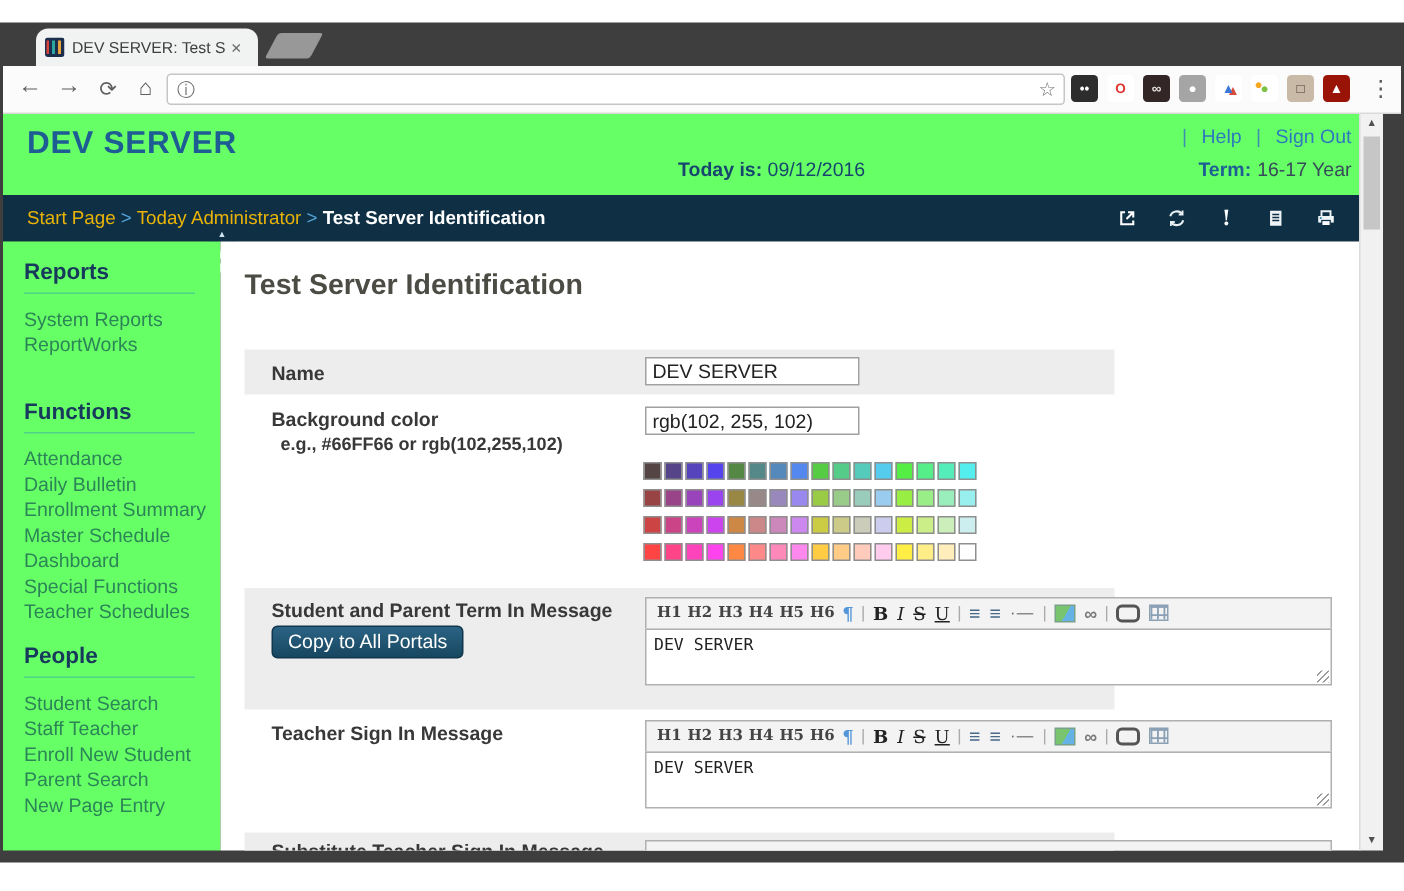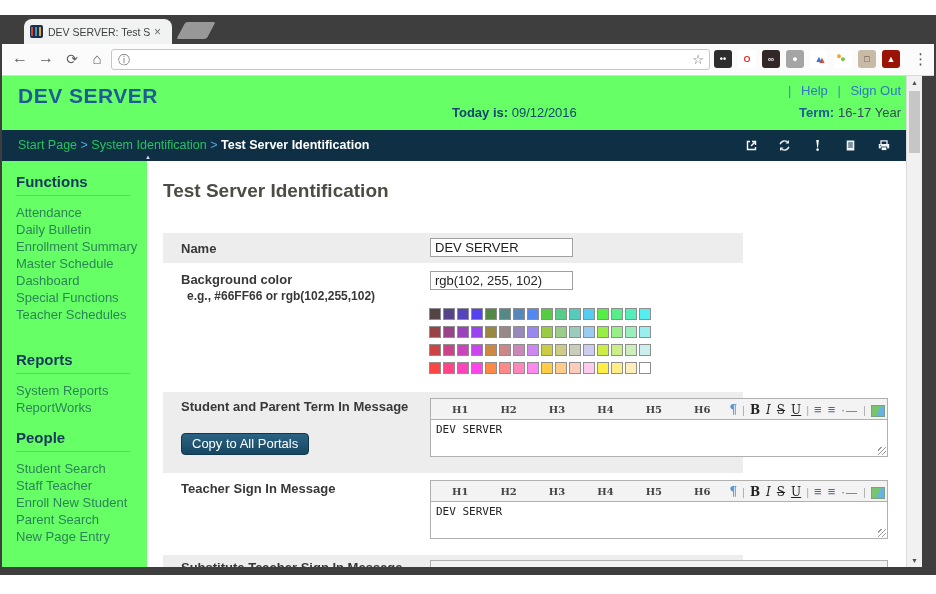--- a/index.html
+++ b/index.html
@@ -39,21 +39,21 @@
   .today b{font-weight:bold;}
   .hdr-links{position:absolute;right:5px;top:7px;font-size:13px;color:#2e79be;}
   .hdr-links a{color:#2e79be;text-decoration:none;cursor:pointer;}
   .hdr-links .div{color:#3e8fae;margin:0 6px;}
   .term{position:absolute;right:5px;top:29px;font-size:13px;color:#374a5a;}
   .term b{color:#1e5c94;font-weight:bold;margin-right:4px;margin-left:37px;}
 
   
   .crumbbar{left:2px;top:130px;width:904px;height:31px;background:#0e2f44;}
   .crumbs{position:absolute;left:16px;top:0;line-height:31px;font-size:12.5px;color:#55a6db;}
-  .crumbs a{color:#22c55e;text-decoration:none;cursor:pointer;}
+  .crumbs a{color:#eab308;text-decoration:none;cursor:pointer;}
   .crumbs .cur{color:#fff;font-weight:bold;}
   .crumb-icons{position:absolute;right:14px;top:7px;display:flex;gap:16px;}
   .cicon{width:17px;height:17px;display:flex;align-items:center;justify-content:center;cursor:pointer;}
   .cicon svg{display:block;}
   .bang{color:#fff;font-weight:bold;font-size:14px;font-family:"DejaVu Serif",serif;}
   .navtab{left:138px;top:152px;width:20px;height:10px;background:#0e2f44;color:#cfe3ef;font-size:6px;
           text-align:center;line-height:10px;cursor:pointer;}
   .collapse{left:140px;top:167px;width:12px;height:15px;background:#fff;border:1px solid #8e8e8e;box-sizing:border-box;
             font-size:7px;line-height:13px;text-align:center;color:#222;cursor:pointer;}
 
@@ -71,34 +71,34 @@
   .content{left:147px;top:161px;width:759px;height:406px;background:#fff;overflow:hidden;}
   .page-title{position:absolute;left:16px;top:19px;font-size:19px;font-weight:bold;color:#4c4c45;}
   .frow{position:absolute;left:16px;width:580px;box-sizing:border-box;}
   .gray{background:#ededed;}
   .flabel{position:absolute;left:18px;font-size:13px;font-weight:bold;color:#383838;}
   .fhint{position:absolute;left:24px;font-size:12px;font-weight:bold;color:#383838;}
   .tinput{position:absolute;left:267px;width:143px;height:19px;border:1px solid #a0a0a0;font-size:13px;
           padding:0 4px;box-sizing:border-box;font-family:"Liberation Sans",sans-serif;color:#222;background:#fff;}
   .palette{position:absolute;left:266px;top:45px;display:grid;grid-template-columns:repeat(16,12px);gap:6px 2px;}
   .swatch{width:12px;height:12px;border:1px solid #8f8f8f;box-sizing:border-box;cursor:pointer;}
-  .copybtn{position:absolute;left:18px;top:41px;height:22px;padding:0 10px;color:#fff;font-size:13px;
+  .copybtn{position:absolute;left:18px;top:25px;height:22px;padding:0 10px;color:#fff;font-size:13px;
            background:linear-gradient(#2b6384,#174760);border:1px solid #10374c;border-radius:4px;cursor:pointer;
            font-family:"Liberation Sans",sans-serif;line-height:20px;}
   .editor{position:absolute;left:267px;width:458px;}
   .editor-tb{width:458px;height:22px;background:#f3f3f3;border:1px solid #b0b0b0;box-sizing:border-box;
              padding-left:5px;white-space:nowrap;overflow:hidden;line-height:20px;}
   .editor-ta{position:relative;width:458px;height:38px;background:#fff;border:1px solid #b0b0b0;margin-top:-1px;
              box-sizing:border-box;font-family:"DejaVu Sans Mono",monospace;font-size:11px;color:#222;padding:3px 5px;}
   .grip{position:absolute;right:1px;bottom:1px;width:8px;height:8px;
         background:repeating-linear-gradient(135deg,transparent 0 2px,#9a9a9a 2px 3px);cursor:nwse-resize;}
 
   
   .tb{display:inline-block;vertical-align:middle;margin:0 3px;cursor:pointer;}
-  .k-h{font-family:"DejaVu Serif",serif;font-weight:bold;font-size:10px;color:#444;margin:0 16px;}
+  .k-h{font-family:"DejaVu Serif",serif;font-weight:bold;font-size:10px;color:#444;margin:0 2px;}
   .k-pilcrow{font-family:"DejaVu Serif",serif;font-weight:bold;font-size:12px;color:#5596d8;}
   .k-sep{color:#aaa;cursor:default;margin:0 2px;font-size:11px;}
   .k-bold{font-family:"DejaVu Serif",serif;font-weight:bold;font-size:12px;color:#222;}
   .k-italic{font-family:"DejaVu Serif",serif;font-style:italic;font-size:12px;color:#222;}
   .k-strike{font-family:"DejaVu Serif",serif;font-size:12px;color:#222;text-decoration:line-through;}
   .k-underline{font-family:"DejaVu Serif",serif;font-size:12px;color:#222;text-decoration:underline;}
   .k-ul::before,.k-ol::before{content:"≡";font-size:13px;font-weight:bold;color:#4a6a8a;}
   .k-hr{color:#666;font-size:11px;letter-spacing:1px;}
   .k-image::before{content:"";display:inline-block;width:12px;height:10px;border:1px solid #7aa08a;
                    background:linear-gradient(120deg,#79c46f 55%,#64b3e4 55%);vertical-align:middle;}
@@ -175,21 +175,21 @@
       <span class="div">|</span>
       <a>Sign Out</a>
     </span>
     <span class="term"><b>Term:</b><span>16-17 Year</span></span>
   </div>
 
   <div class="abs crumbbar">
     <span class="crumbs">
       <a>Start Page</a>
       <span>&gt;</span>
-      <a>System Identification</a>
+      <a>Today Administrator</a>
       <span>&gt;</span>
       <span class="cur">Test Server Identification</span>
     </span>
     <span class="crumb-icons">
       <span class="cicon">
         <svg width="15" height="15" viewBox="0 0 15 15">
             <path d="M6 3.5H3.5v8h8V9" fill="none" stroke="#fff" stroke-width="1.4"></path>
             <path d="M8 3.5h3.5V7M11.3 3.7L7 8" fill="none" stroke="#fff" stroke-width="1.4"></path>
           </svg>
       </span>
@@ -214,35 +214,35 @@
             <circle cx="4.5" cy="7.4" r=".7" fill="#3a7fb0"></circle>
           </svg>
       </span>
     </span>
   </div>
   <div class="abs navtab">▲</div>
   <div class="abs collapse">◄</div>
 
   <div class="abs sidebar">
       <div class="sb-section">
+        <div class="sb-title">Reports</div>
+        <div class="sb-rule"></div>
+        <a class="sb-link">System Reports</a>
+        <a class="sb-link">ReportWorks</a>
+      </div>
+      <div class="sb-section">
         <div class="sb-title">Functions</div>
         <div class="sb-rule"></div>
         <a class="sb-link">Attendance</a>
         <a class="sb-link">Daily Bulletin</a>
         <a class="sb-link">Enrollment Summary</a>
         <a class="sb-link">Master Schedule</a>
         <a class="sb-link">Dashboard</a>
         <a class="sb-link">Special Functions</a>
         <a class="sb-link">Teacher Schedules</a>
-      </div>
-      <div class="sb-section">
-        <div class="sb-title">Reports</div>
-        <div class="sb-rule"></div>
-        <a class="sb-link">System Reports</a>
-        <a class="sb-link">ReportWorks</a>
       </div>
       <div class="sb-section">
         <div class="sb-title">People</div>
         <div class="sb-rule"></div>
         <a class="sb-link">Student Search</a>
         <a class="sb-link">Staff Teacher</a>
         <a class="sb-link">Enroll New Student</a>
         <a class="sb-link">Parent Search</a>
         <a class="sb-link">New Page Entry</a>
       </div>

